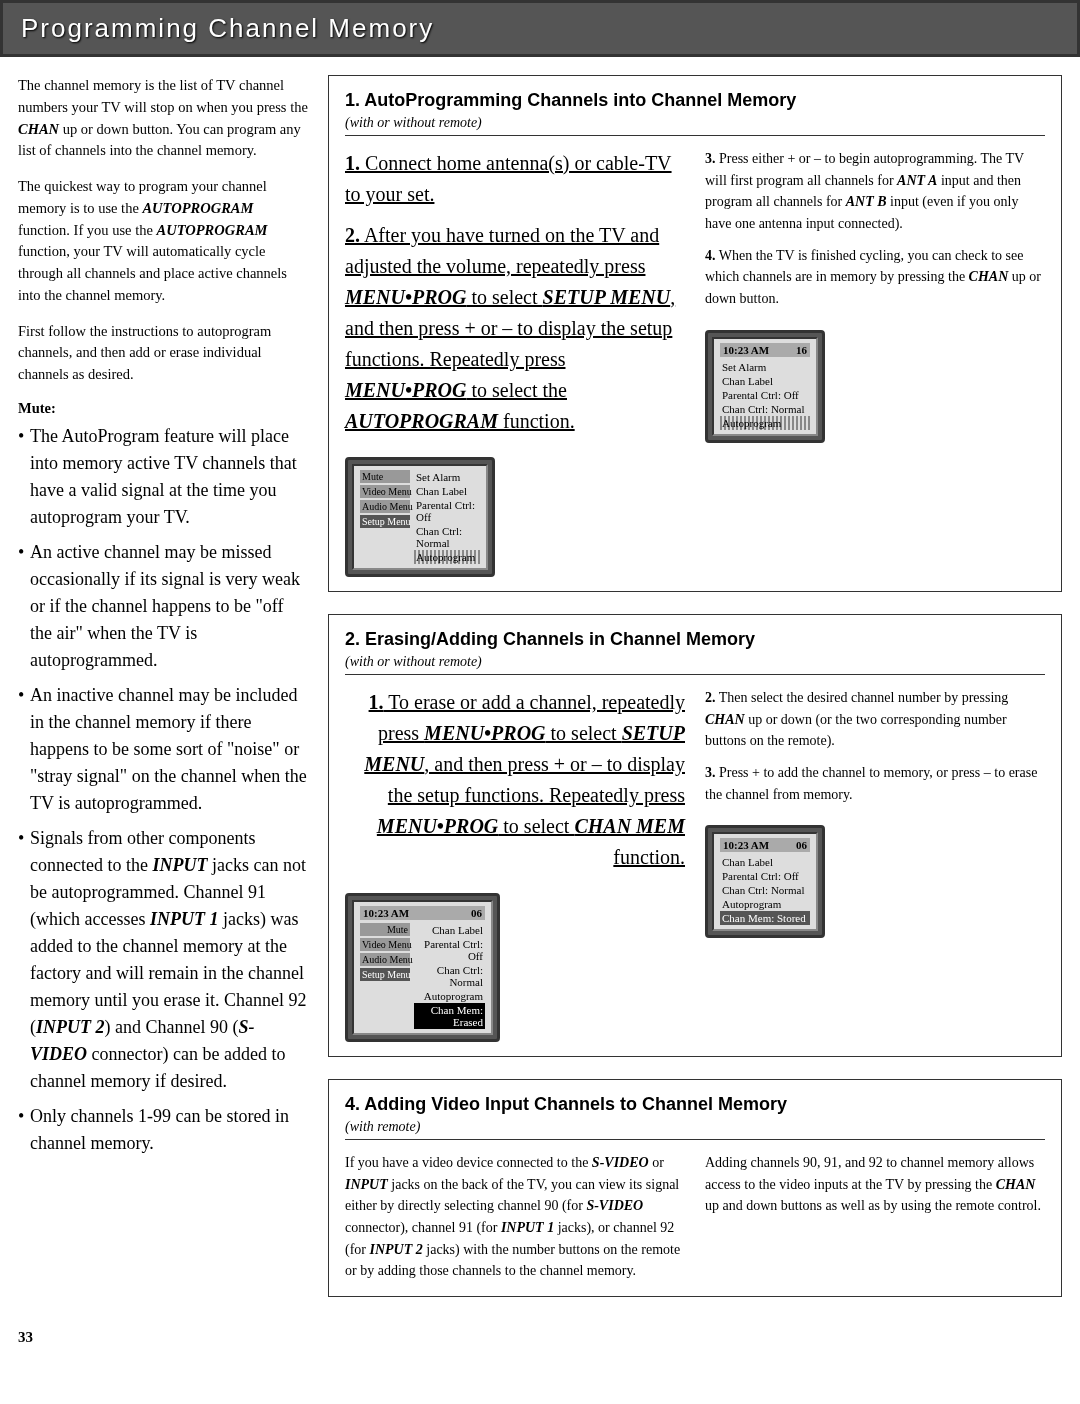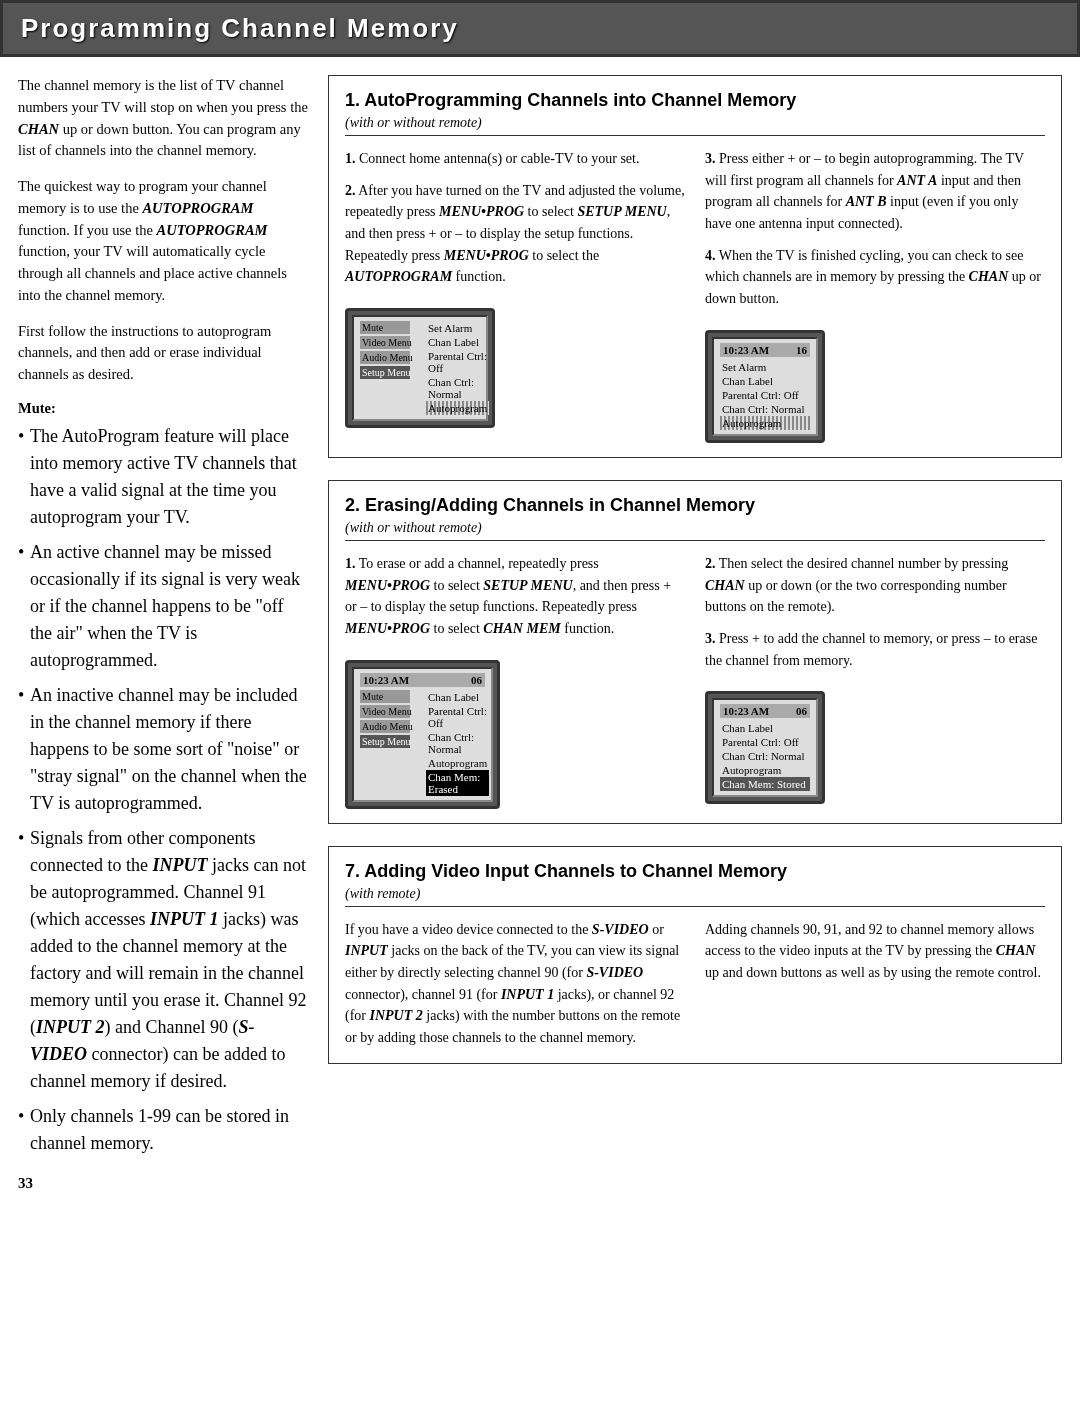--- a/index.html
+++ b/index.html
@@ -14,21 +14,21 @@
     }
 
     .page-header {
       background: #555;
       padding: 10px 18px;
       margin-bottom: 18px;
       border: 3px solid #333;
     }
     .page-header-title {
       font-size: 26px;
-      font-weight: bold;
+      font-weight: normal;
       color: #fff;
       font-family: Arial, sans-serif;
       letter-spacing: 2px;
       text-shadow: 1px 1px 2px #000;
     }
 
     .page-body {
       display: flex;
       gap: 20px;
       padding: 0 18px;
@@ -101,23 +101,24 @@
       font-style: italic;
       border-bottom: 1.5px solid #333;
       margin-bottom: 12px;
       padding-bottom: 4px;
     }
     .steps-list {
       list-style: none;
       padding: 0;
     }
     .steps-list > li {
-      font-size: 14px;
+      font-size: 20px;
       line-height: 1.55;
       margin-bottom: 10px;
+      text-decoration: underline;
     }
     .steps-list > li em {
       font-style: italic;
       font-weight: bold;
     }
     .step-number {
       font-weight: bold;
     }
 
     
@@ -156,21 +157,21 @@
     }
     .tv-menu-item.striped {
       background: repeating-linear-gradient(
         90deg, #888 0px, #888 2px, #ddd 2px, #ddd 4px
       );
       color: #000;
     }
 
     .tv-sidebar {
       display: flex;
-      gap: 16px;
+      gap: 4px;
     }
     .tv-left-menu {
       display: flex;
       flex-direction: column;
       gap: 2px;
       width: 50px;
       flex-shrink: 0;
     }
     .tv-left-item {
       font-size: 10px;
@@ -315,21 +316,21 @@
         </div>
       </div>
     </div>
 
     <div class="section-box">
       <div class="section-title">2. Erasing/Adding Channels in Channel Memory</div>
       <div class="section-subtitle">(with or without remote)</div>
 
       <div class="two-col-content">
 
-        <div style="flex:1; display:flex; flex-direction:column; gap:10px;">
+        <div style="flex:1; display:flex; flex-direction:column; gap:10px;text-align:right;">
           <ol class="steps-list">
             <li><span class="step-number">1.</span> To erase or add a channel, repeatedly press <em>MENU•PROG</em> to select <em>SETUP MENU</em>, and then press + or – to display the setup functions. Repeatedly press <em>MENU•PROG</em> to select <em>CHAN MEM</em> function.</li>
           </ol>
 
           <div class="tv-mockup" style="width:155px;">
             <div class="tv-screen">
               <div class="tv-top-bar">
                 <span>10:23 AM</span>
                 <span>06</span>
               </div>
@@ -369,21 +370,21 @@
               <div class="tv-menu-item">Chan Ctrl: Normal</div>
               <div class="tv-menu-item">Autoprogram</div>
               <div class="tv-menu-item highlighted" style="background:#555;color:#fff;">Chan Mem:  Stored</div>
             </div>
           </div>
         </div>
       </div>
     </div>
 
     <div class="section-box">
-      <div class="section-title">7. Adding Video Input Channels to Channel Memory</div>
+      <div class="section-title">4. Adding Video Input Channels to Channel Memory</div>
       <div class="section-subtitle">(with remote)</div>
 
       <div class="sec3-content">
         <div class="sec3-left">
           If you have a video device connected to the <em>S-VIDEO</em> or <em>INPUT</em> jacks on the back of the TV, you can view its signal either by directly selecting channel 90 (for <em>S-VIDEO</em> connector), channel 91 (for <em>INPUT 1</em> jacks), or channel 92 (for <em>INPUT 2</em> jacks) with the number buttons on the remote or by adding those channels to the channel memory.
         </div>
         <div class="sec3-right">
           Adding channels 90, 91, and 92 to channel memory allows access to the video inputs at the TV by pressing the <em>CHAN</em> up and down buttons as well as by using the remote control.
         </div>
       </div>

